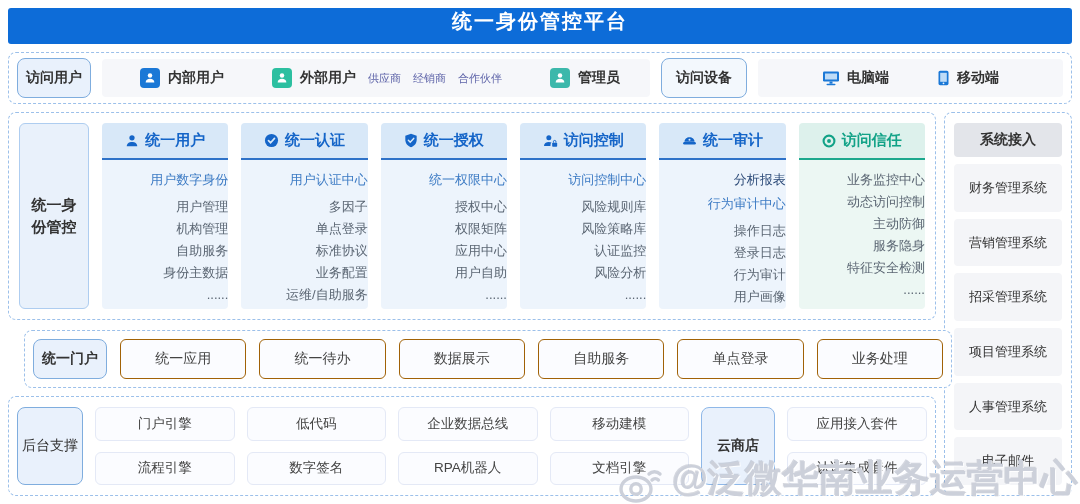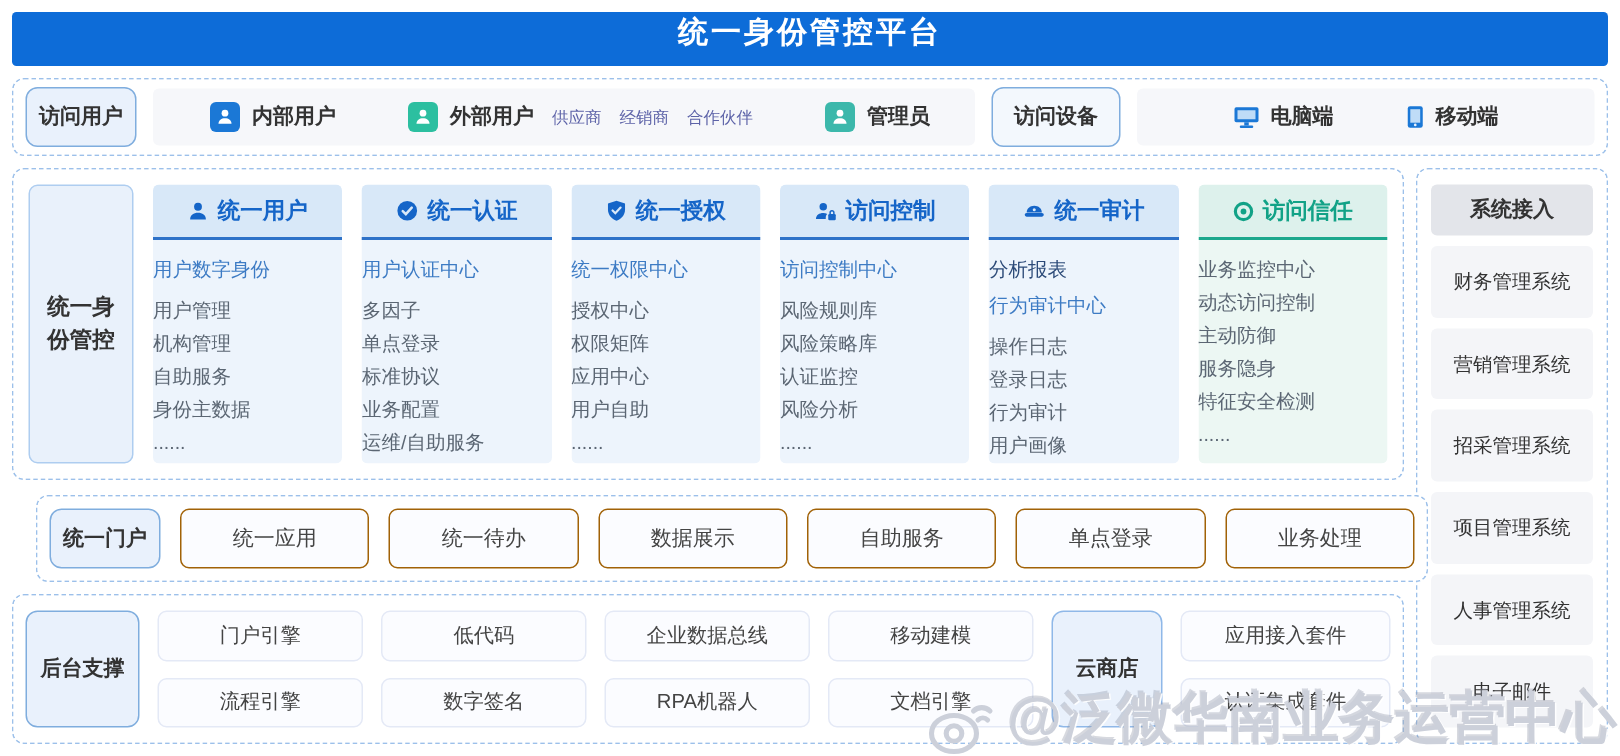--- a/index.html
+++ b/index.html
@@ -33,43 +33,43 @@
   
   .main-box { left:8px; top:112px; width:928px; height:208px; padding:10px; display:flex; gap:13px; }
   .side-label { width:70px; background:#e9f1fb; border:1px solid #aecdf0; border-radius:6px;
     display:flex; align-items:center; justify-content:center; text-align:center;
     font-size:15px; font-weight:bold; color:#333; line-height:22px; padding:0 10px; }
   .columns { flex:1; display:flex; gap:13px; }
   .col { flex:1; display:flex; flex-direction:column; border-radius:4px; overflow:hidden; }
   .col-head { height:37px; background:#d8e8f8; border-bottom:2px solid #2e72c8;
     display:flex; align-items:center; justify-content:center; gap:6px;
     color:#1565c8; font-size:15px; font-weight:bold; }
-  .col-body { flex:1; background:#edf4fc; padding-top:9px; text-align:left; }
+  .col-body { flex:1; background:#edf4fc; padding-top:9px; text-align:right; }
   .col.green .col-head { background:#ddf1ec; border-bottom-color:#1ca88d; color:#12a287; }
   .col.green .col-body { background:#ecf7f3; }
   .line { font-size:13px; line-height:22px; color:#5b6673; white-space:nowrap; }
   .line.sub { color:#3d7bc4; margin-bottom:5px; }
   .line.sub-dark { color:#2c4a78; margin-bottom:2px; }
 
   
   .sidebar { left:944px; top:112px; width:128px; height:384px; padding:10px 9px; display:flex; flex-direction:column; gap:7px; }
   .sb-head { height:34px; background:#e3e5ea; border-radius:4px; flex:none;
     display:flex; align-items:center; justify-content:center; font-size:14px; font-weight:bold; color:#333; }
   .sb-item { flex:1; background:#f4f5f8; border-radius:4px;
     display:flex; align-items:center; justify-content:center; font-size:13px; color:#333; }
 
   
   .portal-box { left:8px; top:330px; width:928px; height:58px; display:flex; align-items:center; padding:0 8px; gap:13px;margin-left:16px; }
   .portal-item { flex:1; height:40px; background:#fbfcff; border:1px solid #a16207; border-radius:6px;
     display:flex; align-items:center; justify-content:center; font-size:14px; color:#444; }
 
   
   .backend-box { left:8px; top:396px; width:928px; height:100px; padding:10px 8px; display:flex; gap:12px; }
-  .backend-label { width:76px; background:#e9f1fc; border:1px solid #7fadde; border-radius:8px;
-    display:flex; align-items:center; justify-content:center; font-size:14px; font-weight:bold; color:#333;text-align:right; }
+  .backend-label { width:66px; background:#e9f1fc; border:1px solid #7fadde; border-radius:8px;
+    display:flex; align-items:center; justify-content:center; font-size:14px; font-weight:normal; color:#333;text-align:right; }
   .backend-grid { flex:1; display:flex; gap:12px; }
   .bg-col { flex:1; display:flex; flex-direction:column; gap:11px; }
   .bg-col.narrow { flex:none; width:140px; }
   .bg-item { flex:1; background:#fbfcff; border:1px solid #e4e9f6; border-radius:6px;
     display:flex; align-items:center; justify-content:center; font-size:13.5px; color:#444; white-space:nowrap; }
   .cloud-store { width:74px; background:#e9f1fc; border:1px solid #8fb8e8; border-radius:8px;
     display:flex; align-items:center; justify-content:center; font-size:14px; font-weight:600; color:#333; }
 
   
   .watermark { position:absolute; right:2px; bottom:0px; z-index:40; display:flex; align-items:flex-end; gap:8px;

